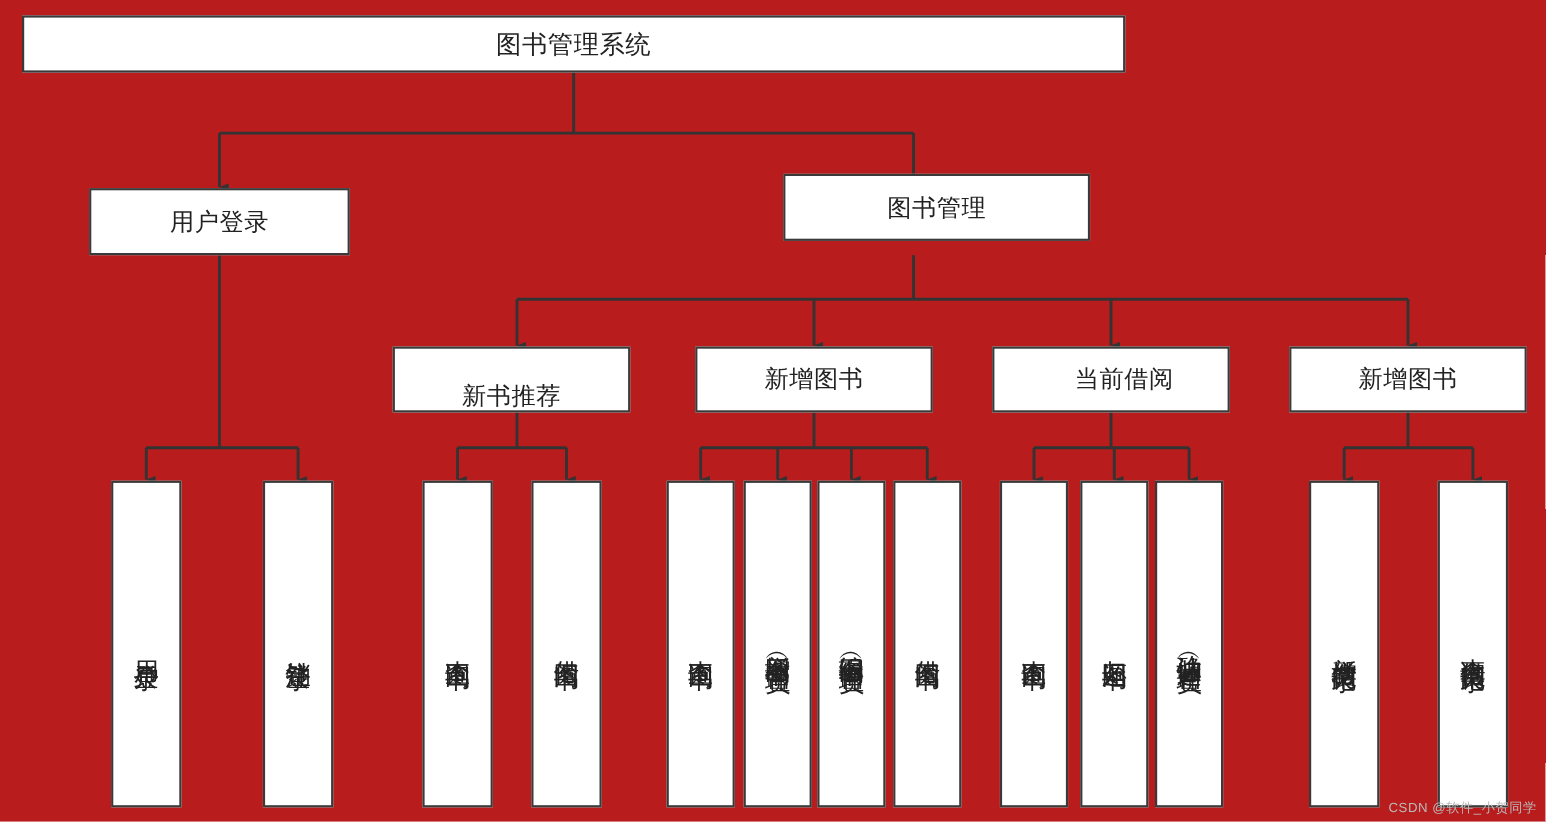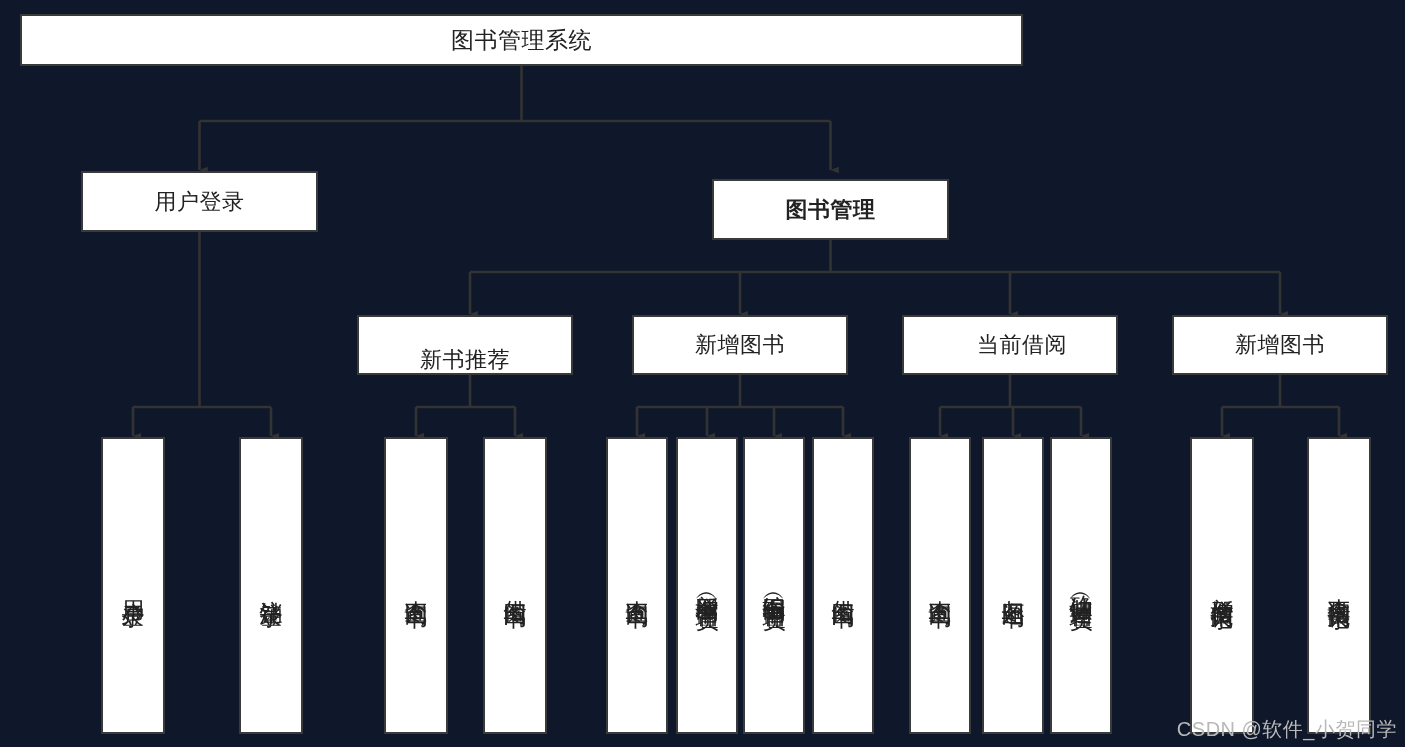--- a/index.html
+++ b/index.html
@@ -9,21 +9,21 @@
     background: #ffffff;
   }
   body {
     font-family: "Liberation Sans", "DejaVu Sans", sans-serif;
     color: #1a1a1a;
   }
   #canvas {
     position: relative;
     width: 1405px;
     height: 747px;
-    background: #0f172a;
+    background: #b91c1c;
     overflow: hidden;
   }
   
   #wires {
     position: absolute;
     left: 0;
     top: 0;
     width: 1405px;
     height: 747px;
     pointer-events: none;
@@ -65,21 +65,21 @@
     font-size: 23px;
     line-height: 1.0;
     letter-spacing: 2px;
     white-space: nowrap;
   }
   
   #watermark {
     position: absolute;
     right: 8px;
     bottom: 4px;
-    font-size: 20px;
+    font-size: 12px;
     color: #b9b9b9;
     letter-spacing: 0.5px;
     z-index: 3;
     white-space: nowrap;
   }
 </style>
 </head>
 <body>
 
 <div id="canvas">
@@ -127,21 +127,21 @@
       </g>
   </svg>
 
   <div id="nodes">
       <div class="node horiz root" style="left: 20px; top: 14px; width: 1003px; height: 52px;">
         <span class="label">图书管理系统</span>
       </div>
       <div class="node horiz" style="left: 81px; top: 171px; width: 237px; height: 61px;">
         <span class="label">用户登录</span>
       </div>
-      <div class="node horiz" style="left: 712px; top: 179px; width: 237px; height: 61px; font-weight: bold;">
+      <div class="node horiz" style="left: 712px; top: 158px; width: 279px; height: 61px;">
         <span class="label">图书管理</span>
       </div>
       <div class="node horiz" style="left: 357px; top: 315px; width: 216px; height: 60px; align-items: flex-end;">
         <span class="label">新书推荐</span>
       </div>
       <div class="node horiz" style="left: 632px; top: 315px; width: 216px; height: 60px;">
         <span class="label">新增图书</span>
       </div>
       <div class="node horiz" style="left: 902px; top: 315px; width: 216px; height: 60px; padding-left: 24px;">
         <span class="label">当前借阅</span>

